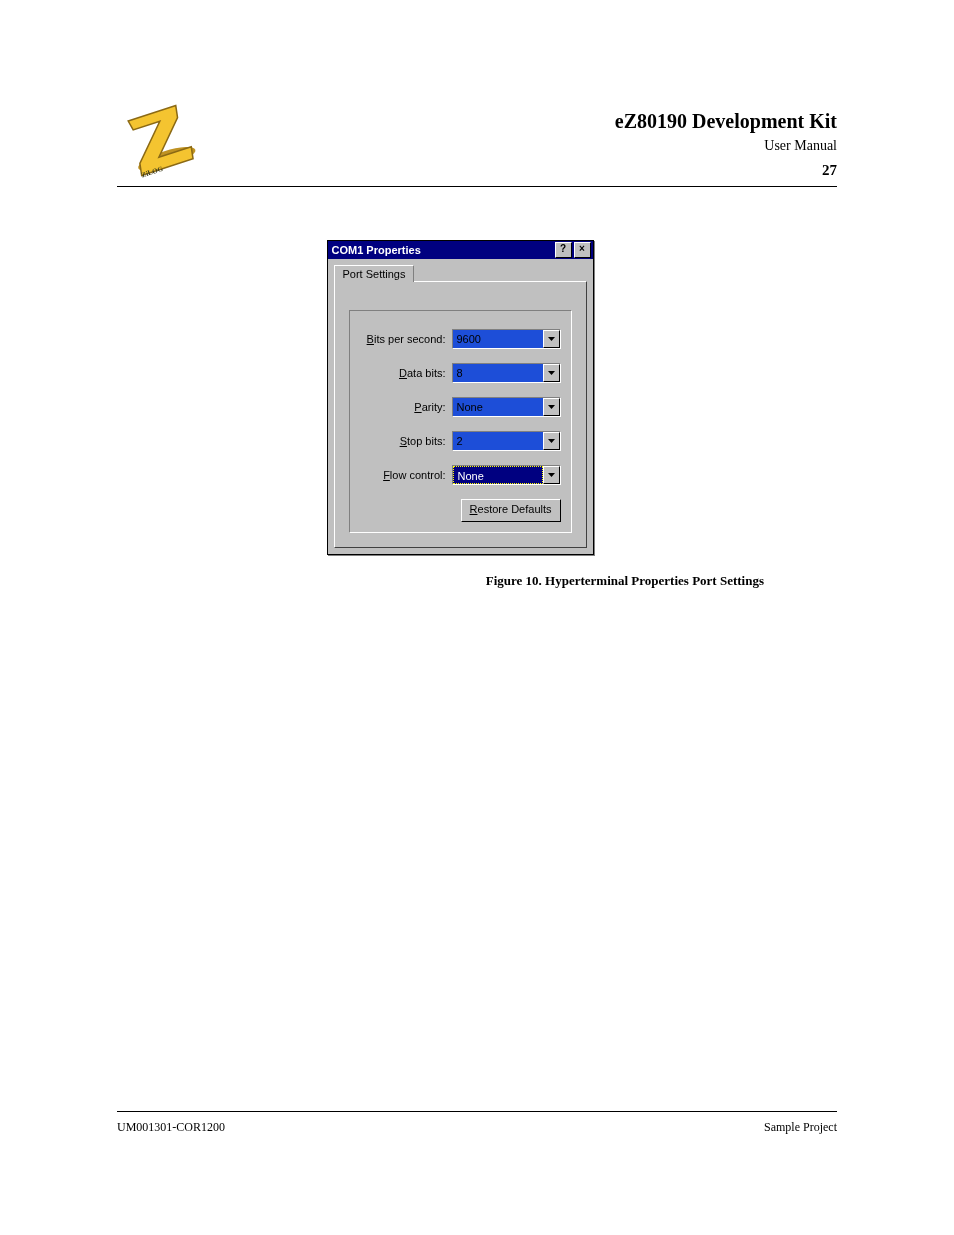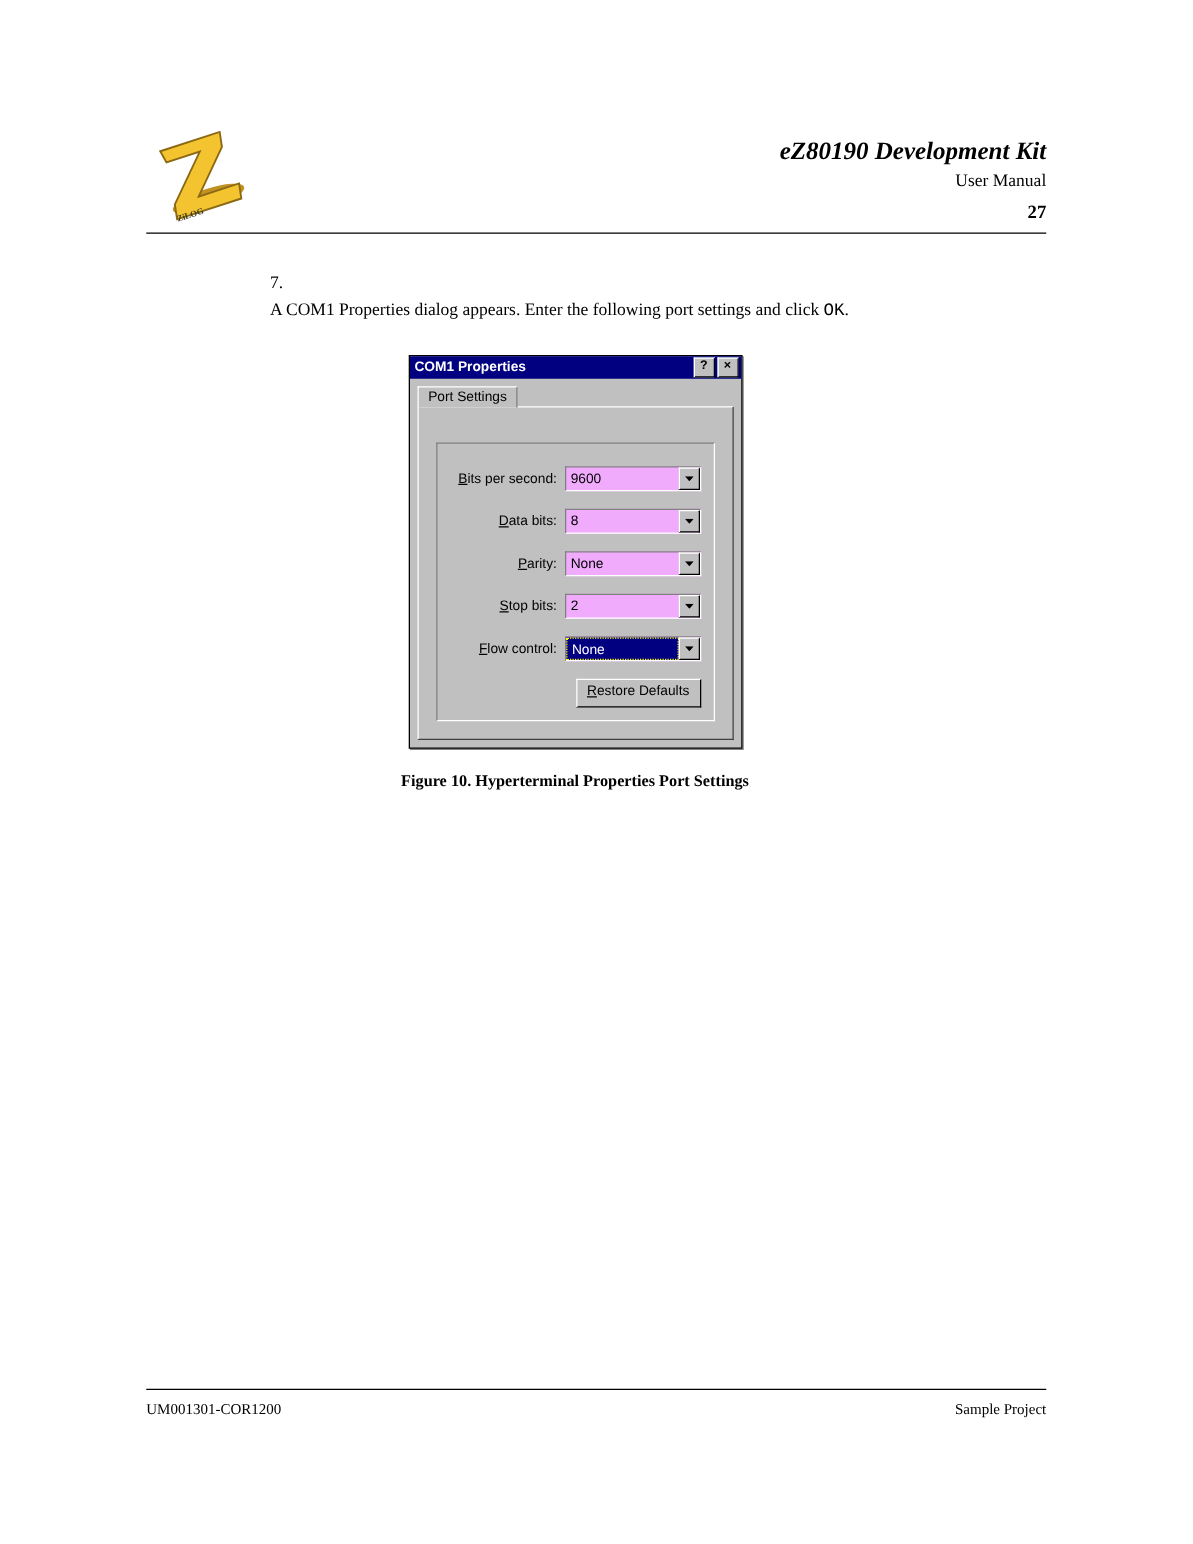--- a/index.html
+++ b/index.html
@@ -1,45 +1,45 @@
 <!DOCTYPE html>
 <html><head>
 <meta charset="utf-8">
 <style>
 html,body{margin:0;padding:0;background:#fff;font-family:"Times New Roman",serif;color:#000}
 .page{width:954px;height:1235px;margin:0 auto;position:relative;background:#fff}
 .header{position:absolute;left:117px;right:117px;top:98px;height:88px;border-bottom:1.5px solid #000}
 .logo{position:absolute;left:0;top:0;width:86px;height:80px}
-.hdr-main{position:absolute;right:0;top:12px;font-style:italic;font-weight:700;font-size:20px;text-align:right}
+.hdr-main{position:absolute;right:0;top:12px;font-weight:700;font-size:20px;text-align:right}
 .hdr-sub{position:absolute;right:0;top:40px;font-size:14px;text-align:right}
 .hdr-pg{position:absolute;right:0;top:64px;font-size:15px;font-weight:700;text-align:center}
 .body{position:absolute;left:216px;right:190px;top:216px}
 .step{font-size:14px;line-height:1.55;margin-bottom:20px}
 .step-n{display:inline-block;width:26px;vertical-align:top}
 .step-t{display:inline-block;width:calc(100% - 26px);vertical-align:top}
 .mono{font-family:"Courier New",monospace}
 .fig-wrap{margin-top:24px;margin-left:-60px;text-align:center}
-.fig-cap{font-size:13px;font-weight:700;margin-top:18px;text-align:center}
+.fig-cap{font-size:13px;font-weight:700;margin-top:18px;text-align:right}
 .footer{position:absolute;left:117px;right:117px;bottom:100px;border-top:1.5px solid #000;padding-top:8px;font-size:12px}
 .footer-l{float:left}
 .footer-r{float:right}
 
 .dlg{display:inline-block;text-align:left;width:265px;background:#c0c0c0;border:1px solid #000;box-shadow:1px 1px 0 #808080;font-family:"MS Sans Serif",Tahoma,Arial,sans-serif;font-size:11px}
 .tbar{background:#000080;color:#fff;height:18px;line-height:18px;padding:0 2px 0 4px;font-weight:700;font-size:11px;display:flex;align-items:center}
 .tbar-txt{flex:1}
 .tbar-btns{display:flex;gap:0}
 .tbtn{width:15px;height:14px;background:#c0c0c0;border-top:1px solid #fff;border-left:1px solid #fff;border-right:1px solid #000;border-bottom:1px solid #000;color:#000;font-weight:700;font-size:10px;line-height:12px;text-align:center;margin-left:2px;font-family:Arial,sans-serif}
 .tab-area{padding:6px}
 .tab{display:inline-block;background:#c0c0c0;border-top:1px solid #fff;border-left:1px solid #fff;border-right:1px solid #808080;padding:2px 8px;font-size:11px;position:relative;z-index:2}
 .tab-panel{border-top:1px solid #fff;border-left:1px solid #fff;border-right:1px solid #404040;border-bottom:1px solid #404040;padding:28px 14px 14px 14px;margin-top:-1px;background:#c0c0c0;position:relative;z-index:1}
 .inner-g{border-top:1px solid #808080;border-left:1px solid #808080;border-right:1px solid #fff;border-bottom:1px solid #fff;padding:18px 10px 10px 10px}
 .frow{display:flex;align-items:center;margin-bottom:14px}
 .flab{width:86px;text-align:right;padding-right:6px;font-size:11px}
 .flab u{text-decoration:underline}
-.combo{flex:1;height:18px;display:flex;border-top:1px solid #808080;border-left:1px solid #808080;border-right:1px solid #fff;border-bottom:1px solid #fff;background:#f0abfc}
+.combo{flex:1;height:18px;display:flex;border-top:1px solid #808080;border-left:1px solid #808080;border-right:1px solid #fff;border-bottom:1px solid #fff;background:#1d4ed8}
 .combo-v{flex:1;padding:1px 4px;font-size:11px;line-height:16px;overflow:hidden}
 .combo.sel .combo-v{background:#000080;color:#fff;border:1px dotted #ff0}
 .dd{width:15px;background:#c0c0c0;border-top:1px solid #fff;border-left:1px solid #fff;border-right:1px solid #000;border-bottom:1px solid #000;display:flex;align-items:center;justify-content:center}
 .dd svg{display:block}
 .btnrow{text-align:right;margin-top:12px}
 .wbtn{display:inline-block;min-width:68px;height:21px;line-height:19px;text-align:left;background:#c0c0c0;border-top:1px solid #fff;border-left:1px solid #fff;border-right:1px solid #000;border-bottom:1px solid #000;font-size:11px;margin-left:6px;padding:0 8px}
 .wbtn.def{outline:1px solid #000}
 .wbtn.dis{color:#808080;text-shadow:1px 1px 0 #fff}
 .wbtn u{text-decoration:underline}
 .dlg-btns{padding:6px;text-align:right}
@@ -57,24 +57,20 @@
           <text x="14" y="72" font-size="7" font-weight="700" fill="#3a3a1a" transform="rotate(0)">ZiLOG</text>
         </g>
       </svg>
     </div>
     <div class="hdr-main">eZ80190 Development Kit</div>
     <div class="hdr-sub">User Manual</div>
     <div class="hdr-pg">27</div>
   </div>
 
   <div class="body">
-    <div class="step">
-      <span class="step-n">7.</span>
-      <span class="step-t">A COM1 Properties dialog appears. Enter the following port settings and click <span class="mono">OK</span>.</span>
-    </div>
 
     <div class="fig-wrap">
       <div class="dlg">
         <div class="tbar">
           <span class="tbar-txt">COM1 Properties</span>
           <span class="tbar-btns">
             <span class="tbtn">?</span>
             <span class="tbtn">×</span>
           </span>
         </div>

